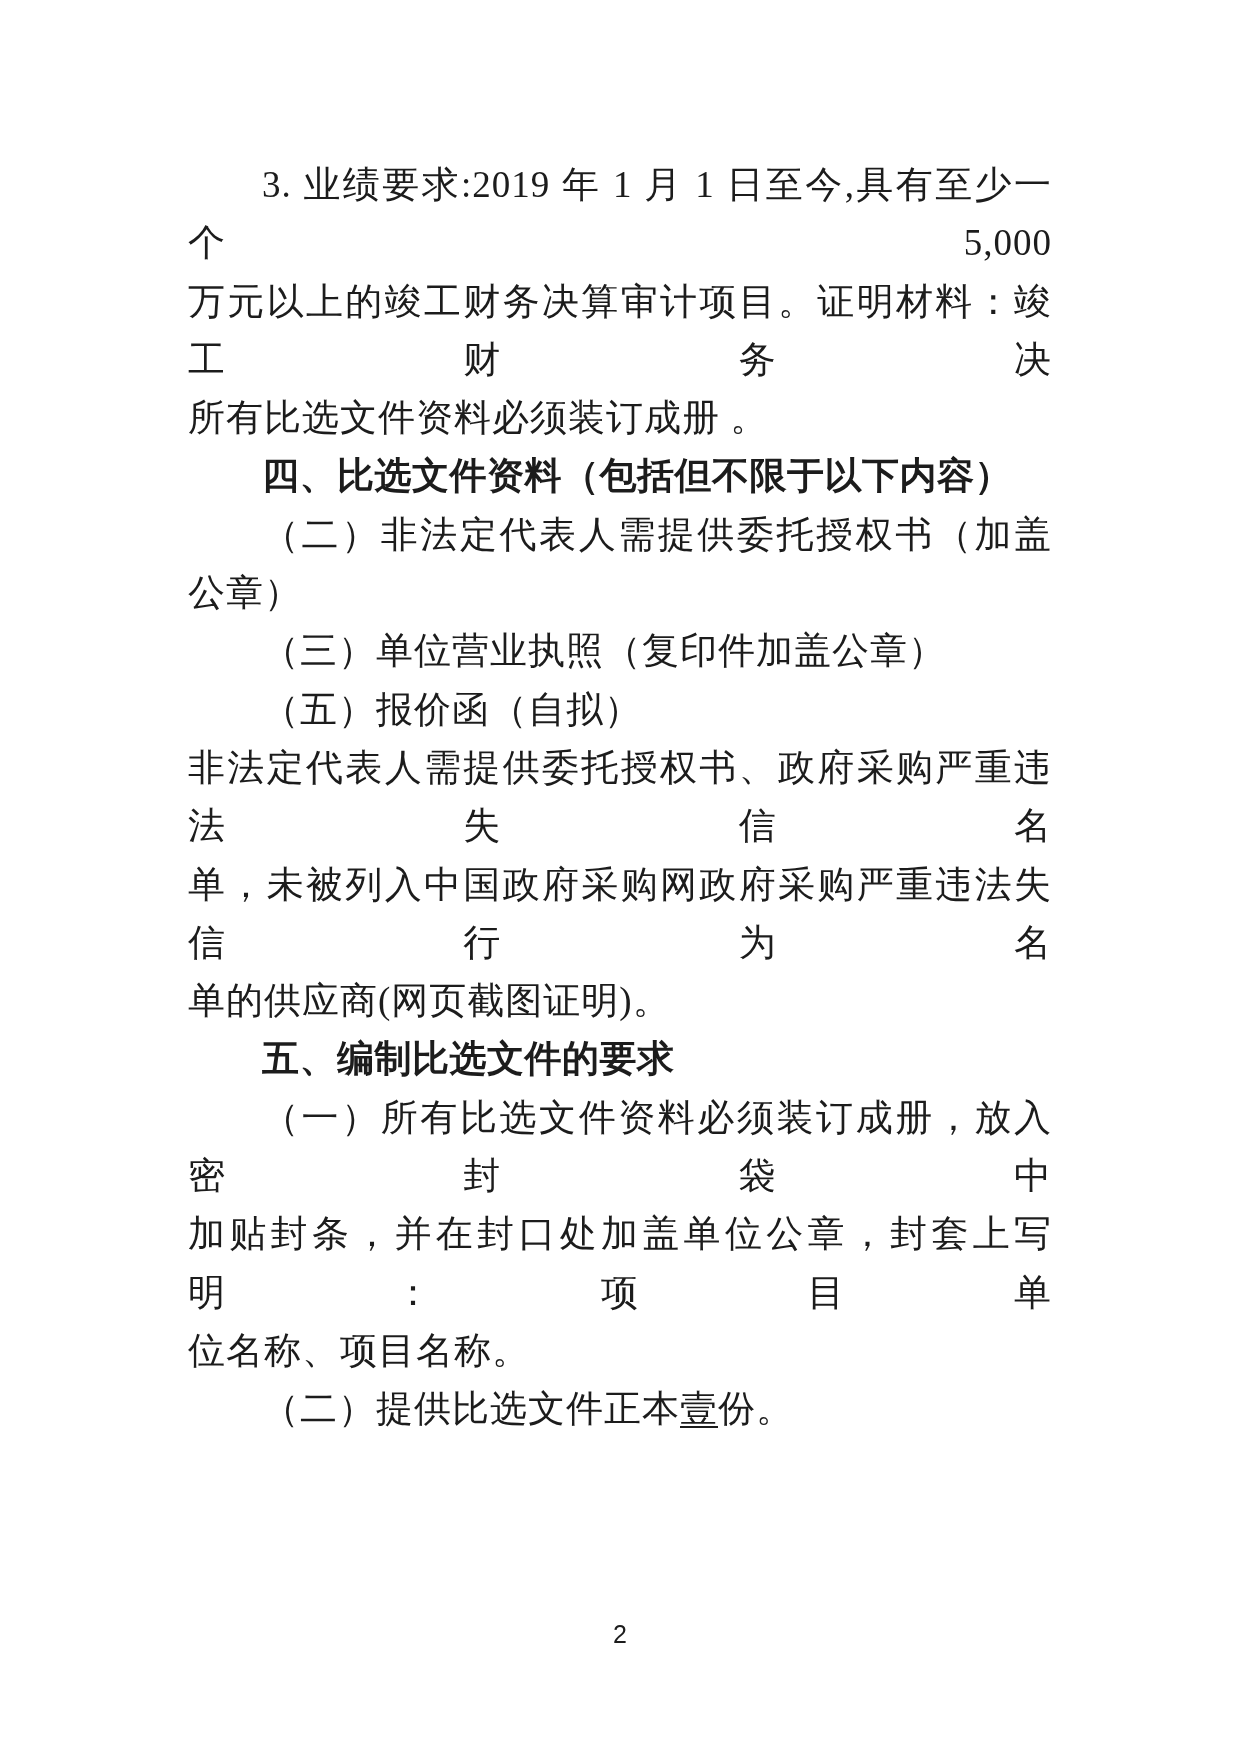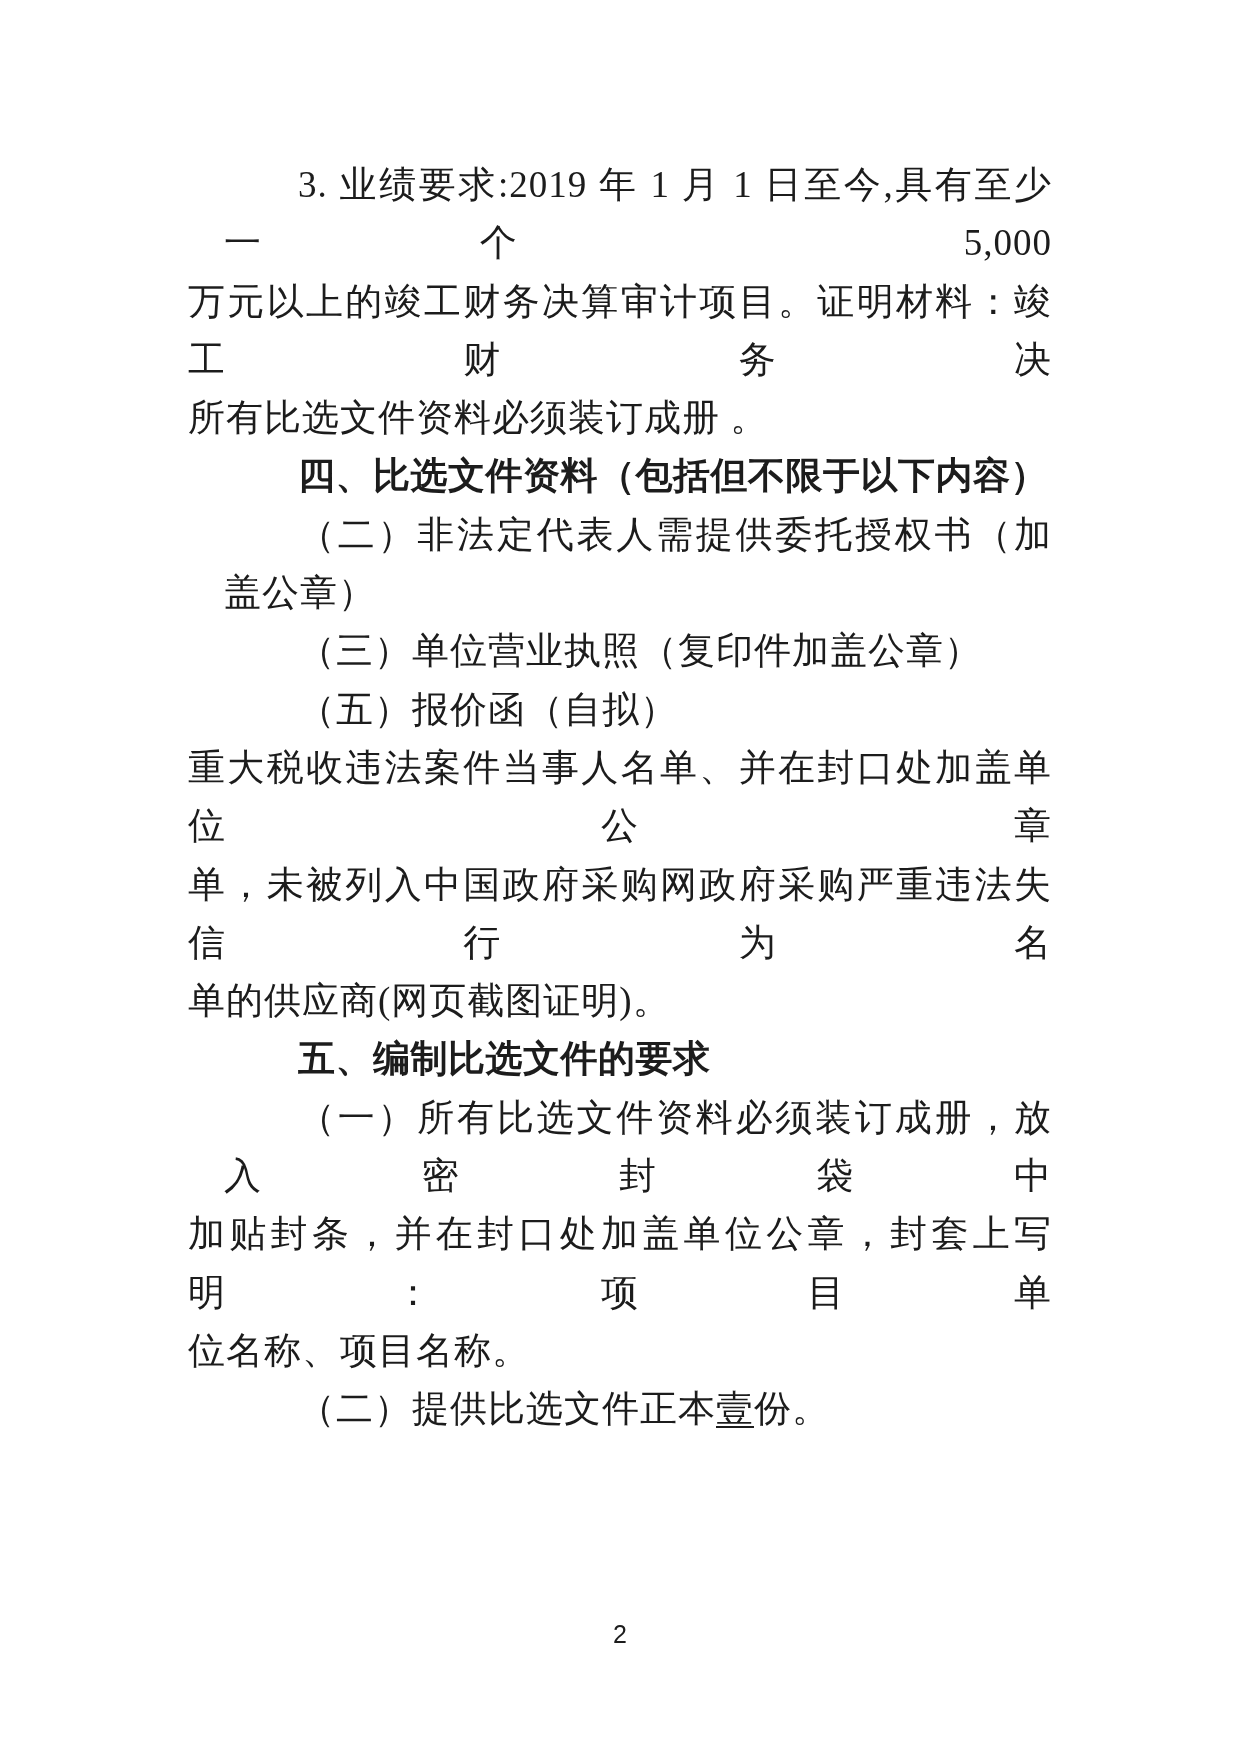--- a/index.html
+++ b/index.html
@@ -31,21 +31,20 @@
     text-align: justify;
     text-align-last: left;
     text-justify: inter-character;
     white-space: pre-wrap;
   }
   .line.fill {
     text-align-last: justify;
   }
   .line.indent {
     text-indent: 74px;
-    margin-left: 36px;
   }
   .block.heading .line {
     font-family: Liberation Serif, serif;
     font-weight: 700;
     letter-spacing: 0.5px;
   }
   .line u {
     text-decoration: underline;
     text-underline-offset: 5px;
     text-decoration-thickness: 2px;
@@ -77,21 +76,21 @@
       <div class="block body">
         <div class="line indent">（二）非法定代表人需提供委托授权书（加盖公章）</div>
       </div>
       <div class="block body">
         <div class="line indent">（三）单位营业执照（复印件加盖公章）</div>
       </div>
       <div class="block body">
         <div class="line indent">（五）报价函（自拟）</div>
       </div>
       <div class="block body">
-        <div class="line fill">重大税收违法案件当事人名单、并在封口处加盖单位公章</div>
+        <div class="line fill">非法定代表人需提供委托授权书、政府采购严重违法失信名</div>
         <div class="line fill">单，未被列入中国政府采购网政府采购严重违法失信行为名</div>
         <div class="line">单的供应商(网页截图证明)。</div>
       </div>
       <div class="block heading">
         <div class="line indent">五、编制比选文件的要求</div>
       </div>
       <div class="block body">
         <div class="line indent fill">（一）所有比选文件资料必须装订成册，放入密封袋中</div>
         <div class="line fill">加贴封条，并在封口处加盖单位公章，封套上写明：项目单</div>
         <div class="line">位名称、项目名称。</div>

